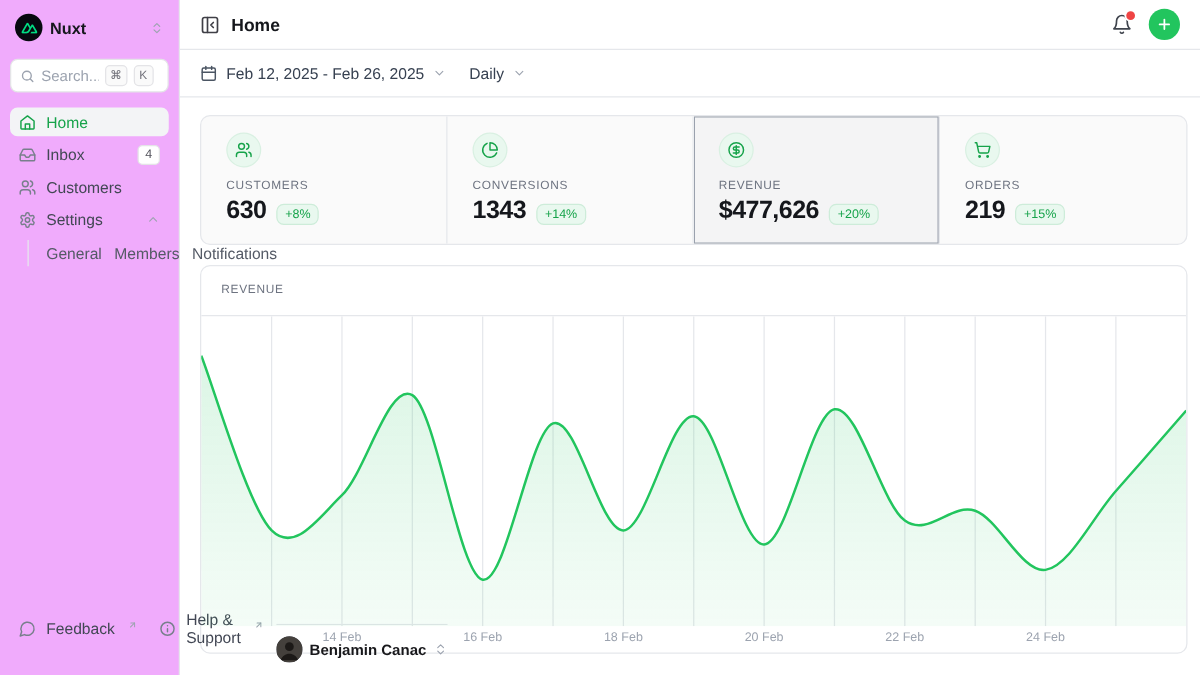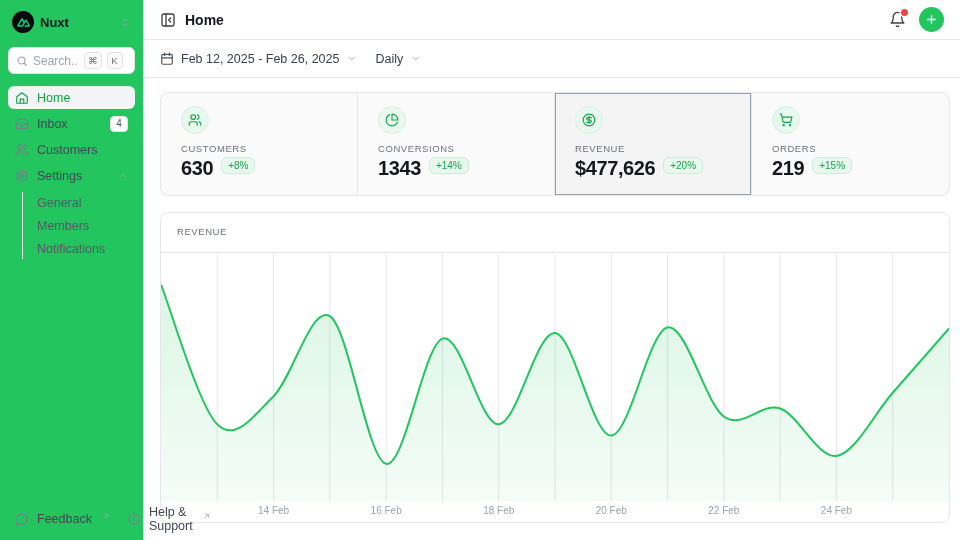--- a/index.html
+++ b/index.html
@@ -2,21 +2,21 @@
 <html><head>
 <meta charset="utf-8">
 <style>
   * { margin:0; padding:0; box-sizing:border-box; }
   html,body { width:960px; height:540px; overflow:hidden; background:#fff;
     font-family:"Liberation Sans","DejaVu Sans",sans-serif; color:#1b1f27; }
   svg { display:block; }
   .ico { flex:0 0 auto; }
 
   
-  .sidebar { position:fixed; left:0; top:0; bottom:0; width:144px; background:#22c55e;
+  .sidebar { position:fixed; left:0; top:0; bottom:0; width:144px; background:#f0abfc;
     border-right:1px solid #e5e7eb; display:flex; flex-direction:column; padding:10px 8px 10px 8px; }
   .ws-row { display:flex; align-items:center; gap:6px; padding:1px 4px; border-radius:6px; cursor:pointer; }
   .ws-logo { width:22px; height:22px; border-radius:50%; background:#07090f; display:flex; align-items:center; justify-content:center; }
   .ws-name { font-size:13px; font-weight:700; color:#16181d; }
   .ws-caret { margin-left:auto; color:#9ca3af; }
 
   .search { margin:13px 0 12px; height:27px; border:1px solid #e4e4e7; border-radius:6px;
     display:flex; align-items:center; gap:5px; padding:0 5px 0 7px; background:#fff; }
   .search input { border:0; outline:0; width:46px; font-size:12px; color:#3f3f46; background:transparent;
     font-family:inherit; }
@@ -27,21 +27,21 @@
   .nav { display:flex; flex-direction:column; gap:3px; }
   .nav-item { display:flex; align-items:center; gap:8px; height:23px; padding:0 7px; border-radius:6px;
     font-size:12.5px; font-weight:500; color:#424754; cursor:pointer; }
   .nav-item .ni-icon { color:#787f8c; display:flex; }
   .nav-item.active { background:#f3f4f6; color:#16a34a; }
   .nav-item.active .ni-icon { color:#16a34a; }
   .nav-badge { margin-left:auto; min-width:18px; height:16px; padding:0 4px; border:1px solid #e4e4e7; border-radius:4px;
     background:#fff; color:#52525b; font-size:10px; display:flex; align-items:center; justify-content:center; }
   .nav-caret { margin-left:auto; color:#9ca3af; display:flex; }
 
-  .subnav { margin:2px 0 0 14px; border-left:1px solid #e5e7eb; padding-left:10px; display:flex; flex-direction:column; gap:2px; }
+  .subnav { margin:2px 0 0 14px; border-left:1px solid #e5e7eb; padding-left:10px; display:flex; flex-direction:row; gap:2px; }
   .subnav-item { height:21px; display:flex; align-items:center; padding:0 4px; font-size:12.5px; color:#545a66;
     border-radius:5px; cursor:pointer; }
 
   .side-footer { margin-top:auto; display:flex; flex-direction:row; gap:3px; }
   .ext-arrow { color:#9ca3af; margin-left:2px; margin-bottom:6px; }
   .user-row { margin-top:8px; border-top:1px solid #e5e7eb; padding-top:9px; display:flex; align-items:center; gap:6px;
     cursor:pointer; }
   .avatar { width:21px; height:21px; border-radius:50%; background:#3f3f46; overflow:hidden; display:flex; align-items:flex-end; justify-content:center; }
   .user-name { font-size:12px; font-weight:700; color:#18181b; white-space:nowrap; }
   .user-caret { margin-left:auto; color:#9ca3af; display:flex; }
@@ -67,21 +67,21 @@
 
   
   .stats { display:grid; grid-template-columns:repeat(4,1fr); border:1px solid #e5e7eb; border-radius:8px;
     background:#fafafa; overflow:hidden; }
   .stat { padding:13px 20px 15px; border-right:1px solid #e5e7eb; cursor:pointer; }
   .stat:last-child { border-right:0; }
   .stat.selected { background:#f4f4f5; box-shadow:inset 0 0 0 1px #9aa1ad; }
   .stat-icon { width:28px; height:28px; border-radius:50%; background:#e9f8ef; border:1px solid #d9f0e2;
     display:flex; align-items:center; justify-content:center; color:#16a34a; margin-bottom:9px; }
   .stat-label { font-size:9.5px; font-weight:500; letter-spacing:.06em; color:#6d7380; margin-bottom:3px; }
-  .stat-value-row { display:flex; align-items:flex-start; gap:8px; }
+  .stat-value-row { display:flex; align-items:flex-end; gap:8px; }
   .stat-value { font-size:20px; font-weight:700; color:#15171c; letter-spacing:-0.02em; }
   .delta-badge { padding:2px 6px; border-radius:6px; background:#e9f8ef; border:1px solid #cdecd9;
     color:#16a34a; font-size:10px; font-weight:500; }
 
   
   .chart-card { border:1px solid #e5e7eb; border-radius:8px; overflow:hidden; background:#fff; }
   .chart-head { padding:13px 16px 12px; border-bottom:1px solid #e5e7eb; }
   .chart-label { font-size:9.5px; font-weight:500; letter-spacing:.06em; color:#6d7380; margin-bottom:3px; }
   .chart-value { font-size:23px; font-weight:700; color:#15171c; letter-spacing:-0.02em; }
   .plot { position:relative; height:248px; }
@@ -208,20 +208,36 @@
       </span>
       <span>Help &amp; Support</span>
       <span class="ext-arrow ico">
         <svg width="8" height="8" viewBox="0 0 24 24" fill="none" stroke="currentColor" stroke-width="2.4" stroke-linecap="round" stroke-linejoin="round">
             <path d="M7 17 17 7"></path>
             <path d="M8 7h9v9"></path>
           </svg>
       </span>
     </div>
 
+    <div class="user-row">
+      <span class="avatar">
+        <svg width="21" height="21" viewBox="0 0 24 24">
+            <circle cx="12" cy="12" r="12" fill="#44403c"></circle>
+            <circle cx="12" cy="9.5" r="4" fill="#1c1917"></circle>
+            <path d="M4 22c1.4-4 4.5-6 8-6s6.6 2 8 6z" fill="#1c1917"></path>
+          </svg>
+      </span>
+      <span class="user-name">Benjamin Canac</span>
+      <span class="user-caret ico">
+        <svg width="11" height="11" viewBox="0 0 24 24" fill="none" stroke="currentColor" stroke-width="2" stroke-linecap="round" stroke-linejoin="round">
+            <path d="m7 15 5 5 5-5"></path>
+            <path d="m7 9 5-5 5 5"></path>
+          </svg>
+      </span>
+    </div>
   </div>
 </aside>
 
 <div class="main">
 
   <header class="topbar">
     <span class="collapse-btn">
       <svg width="16" height="16" viewBox="0 0 24 24" fill="none" stroke="currentColor" stroke-width="2" stroke-linecap="round" stroke-linejoin="round">
           <rect x="3" y="3" width="18" height="18" rx="2.5"></rect>
           <path d="M9 3v18"></path>

